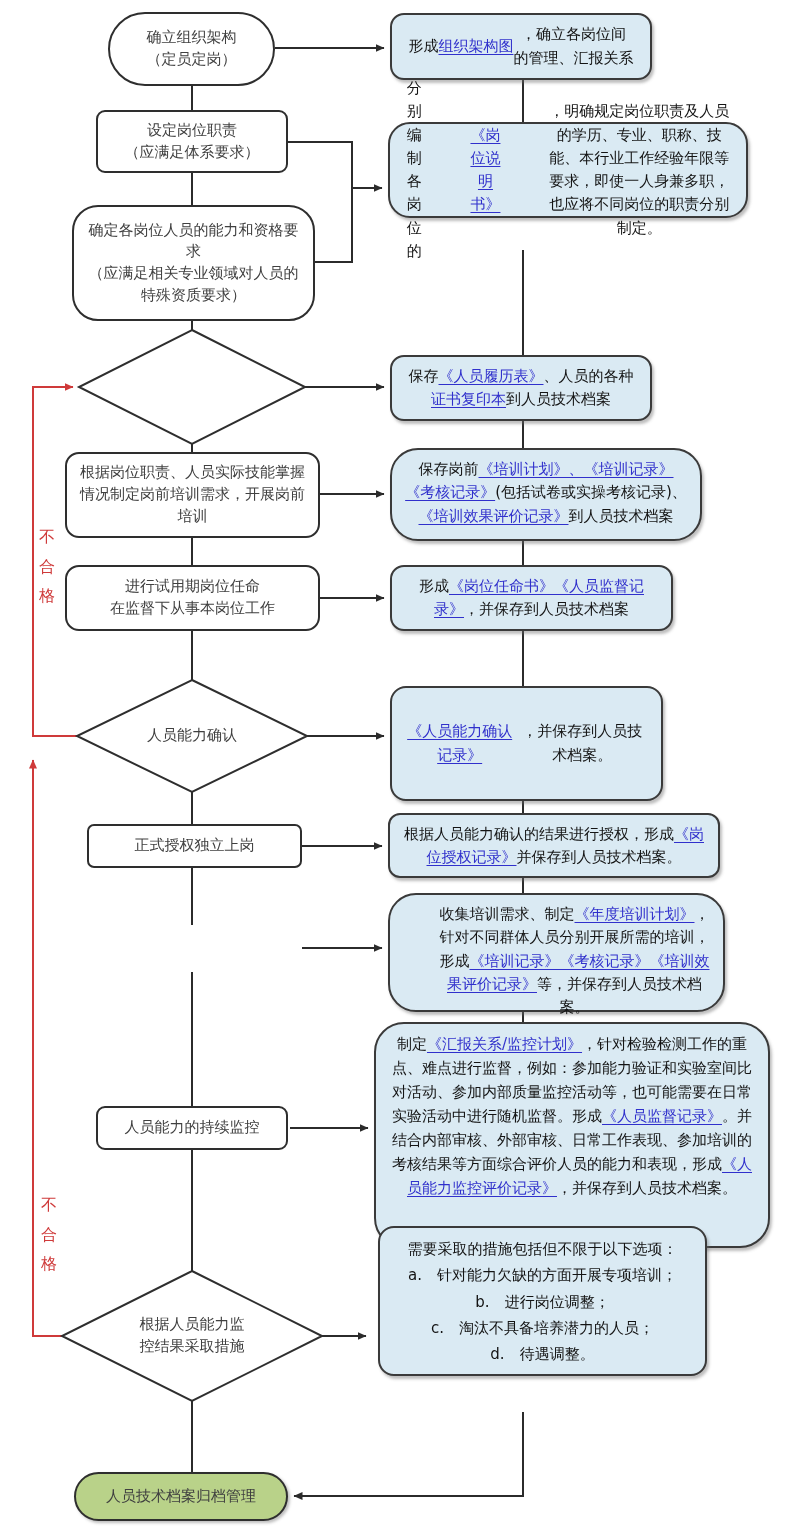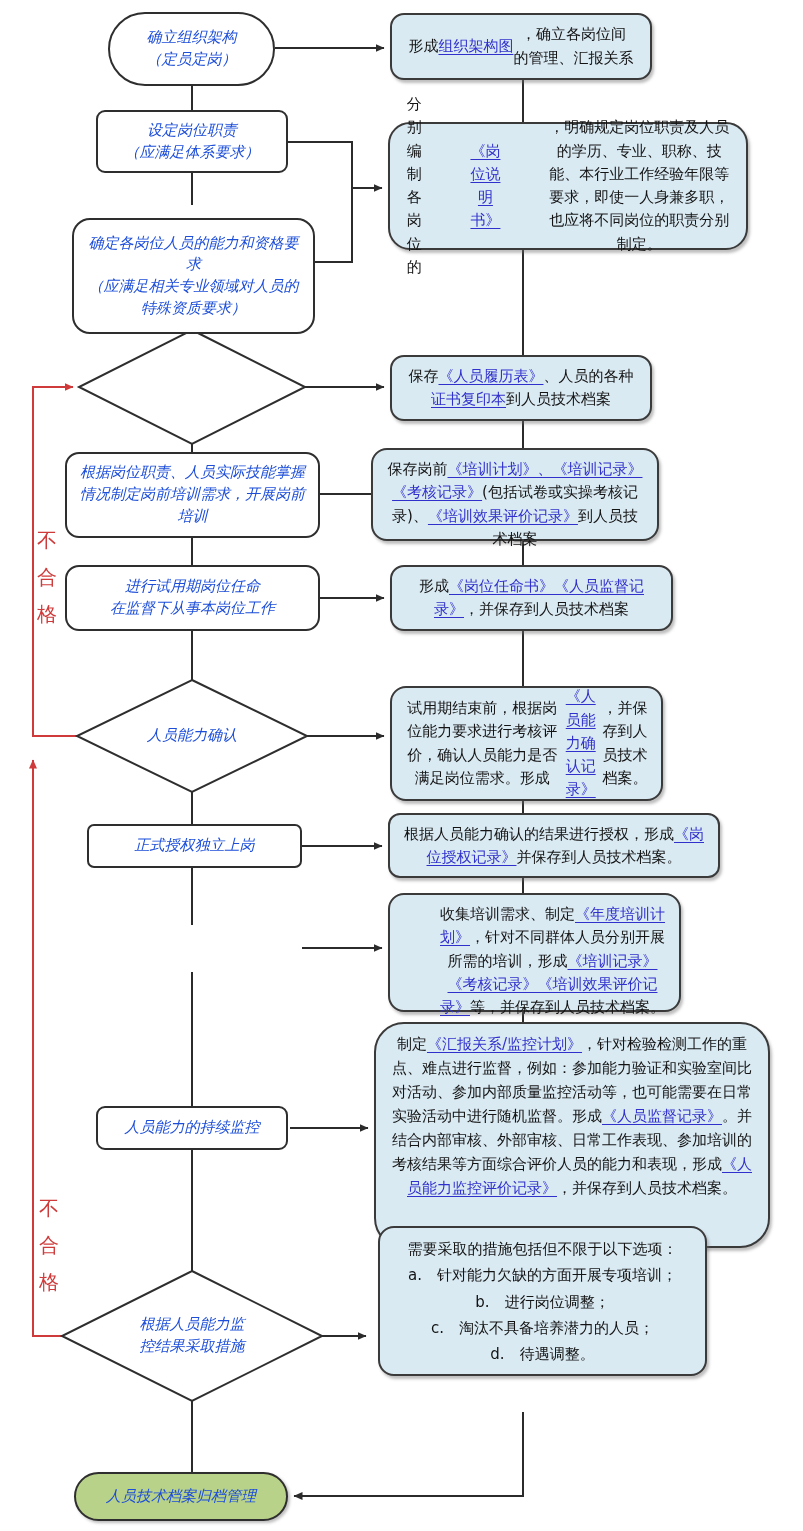--- a/index.html
+++ b/index.html
@@ -10,58 +10,58 @@
   *{margin:0;padding:0;box-sizing:border-box}
   body{background:#ffffff;font-family:"DejaVu Sans",sans-serif;}
   .canvas{position:relative;width:803px;height:1531px;background:#fff;overflow:hidden;}
   svg.wires{position:absolute;left:0;top:0;z-index:0;}
   .wire{stroke:var(--wire);stroke-width:2;fill:none;}
   .wire-red{stroke:var(--fail-red);stroke-width:2;fill:none;}
   .shape-diamond{fill:#ffffff;stroke:var(--shape-border);stroke-width:2;}
 
   .node{position:absolute;z-index:2;background:#fff;border:2px solid var(--shape-border);
         display:flex;align-items:center;justify-content:center;text-align:center;
-        font-size:15px;line-height:1.45;color:#1d4ed8;white-space:pre-line;padding:4px 8px;font-style:italic;}
+        font-size:15px;line-height:1.45;color:#404040;white-space:pre-line;padding:4px 8px;}
   .node.diamond-label{background:transparent;border:none;padding:0;}
   .node.end{background:var(--end-fill);box-shadow:2px 2px 3px rgba(110,110,110,.45);}
 
   .note{position:absolute;z-index:2;background:var(--note-fill);border:2px solid var(--note-border);
         font-size:15px;line-height:1.55;color:#141414;padding:8px 12px;white-space:pre-line;
         box-shadow:2px 3px 3px rgba(110,110,110,.45);text-align:center;}
   .note.center{display:flex;align-items:center;justify-content:center;text-align:center;}
   .doc-link{color:var(--link-blue);text-decoration:underline;text-underline-offset:3px;cursor:pointer;}
 
-  .fail{position:absolute;z-index:2;width:22px;color:var(--fail-red);font-size:20px;
+  .fail{position:absolute;z-index:2;width:22px;color:var(--fail-red);font-size:16px;
         line-height:1.85;word-break:break-all;text-align:center;}
 
   
   .n1{left:108px;top:12px;width:167px;height:74px;border-radius:37px;}
   .n2{left:96px;top:110px;width:192px;height:63px;border-radius:9px;}
-  .n3{left:72px;top:205px;width:243px;height:116px;border-radius:18px;margin-top:13px;}
+  .n3{left:72px;top:205px;width:243px;height:116px;border-radius:26px;}
   .d1{left:79px;top:330px;width:226px;height:114px;}
   .n5{left:65px;top:452px;width:255px;height:86px;border-radius:14px;}
   .n6{left:65px;top:565px;width:255px;height:66px;border-radius:14px;}
   .d2{left:77px;top:680px;width:230px;height:112px;}
   .n8{left:87px;top:824px;width:215px;height:44px;border-radius:7px;}
   .n9{left:83px;top:925px;width:219px;height:47px;border-radius:7px;}
   .n10{left:96px;top:1106px;width:192px;height:44px;border-radius:9px;}
   .d3{left:62px;top:1271px;width:260px;height:130px;}
   .n12{left:74px;top:1472px;width:214px;height:49px;border-radius:25px;}
   .fail1{left:36px;top:522px;}
   .fail2{left:38px;top:1190px;}
 
   
   .b1{left:390px;top:13px;width:262px;height:67px;border-radius:14px;}
-  .b2{left:388px;top:122px;width:360px;height:128px;border-radius:22px;gap:44px;}
+  .b2{left:388px;top:122px;width:360px;height:96px;border-radius:22px;gap:44px;}
   .b3{left:390px;top:355px;width:262px;height:66px;border-radius:14px;}
-  .b4{left:371px;top:448px;width:288px;height:93px;border-radius:16px;}
+  .b4{left:390px;top:448px;width:312px;height:93px;border-radius:28px;}
   .b5{left:390px;top:565px;width:283px;height:66px;border-radius:14px;}
   .b6{left:390px;top:686px;width:273px;height:115px;border-radius:16px;}
   .b7{left:388px;top:813px;width:332px;height:65px;border-radius:12px;}
-  .b8{left:388px;top:893px;width:293px;height:119px;border-radius:16px;padding-left:48px;}
+  .b8{left:388px;top:893px;width:337px;height:119px;border-radius:28px;padding-left:48px;}
   .b9{left:374px;top:1022px;width:396px;height:226px;border-radius:30px;line-height:1.6;}
   .b10{left:378px;top:1226px;width:329px;height:150px;border-radius:16px;line-height:1.75;}
 </style>
 </head>
 <body>
 
 <div class="canvas">
 
   <svg class="wires" width="803" height="1531" viewBox="0 0 803 1531">
     <defs>
@@ -119,21 +119,21 @@
 
   <div class="fail fail1">不合格</div>
   <div class="fail fail2">不合格</div>
 
   <div class="note center b1"><span>形成</span><span class="doc-link">组织架构图</span><span>，确立各岗位间
 的管理、汇报关系</span></div>
   <div class="note center b2"><span>分别编制各岗位的</span><span class="doc-link">《岗位说明书》</span><span>，明确规定岗位职责及人员的学历、专业、职称、技能、本行业工作经验年限等要求，即使一人身兼多职，也应将不同岗位的职责分别制定。</span></div>
   <div class="note b3"><span>保存</span><span class="doc-link">《人员履历表》</span><span>、人员的各种</span><span class="doc-link">证书复印本</span><span>到人员技术档案</span></div>
   <div class="note b4"><span>保存岗前</span><span class="doc-link">《培训计划》、《培训记录》《考核记录》</span><span>(包括试卷或实操考核记录)、</span><span class="doc-link">《培训效果评价记录》</span><span>到人员技术档案</span></div>
   <div class="note b5"><span>形成</span><span class="doc-link">《岗位任命书》《人员监督记录》</span><span>，并保存到人员技术档案</span></div>
-  <div class="note center b6"><span>试用期结束前，根据岗位能力要求进行考核评价，确认人员能力是否满足岗位需求。形成</span><span class="doc-link">《人员能力确认记录》</span><span>，并保存到人员技术档案。</span></div>
+  <div class="note center b6"><span class="doc-link">《人员能力确认记录》</span><span>，并保存到人员技术档案。</span></div>
   <div class="note b7"><span>根据人员能力确认的结果进行授权，形成</span><span class="doc-link">《岗位授权记录》</span><span>并保存到人员技术档案。</span></div>
   <div class="note b8"><span>收集培训需求、制定</span><span class="doc-link">《年度培训计划》</span><span>，针对不同群体人员分别开展所需的培训，形成</span><span class="doc-link">《培训记录》《考核记录》《培训效果评价记录》</span><span>等，并保存到人员技术档案。</span></div>
   <div class="note b9"><span>制定</span><span class="doc-link">《汇报关系/监控计划》</span><span>，针对检验检测工作的重点、难点进行监督，例如：参加能力验证和实验室间比对活动、参加内部质量监控活动等，也可能需要在日常实验活动中进行随机监督。形成</span><span class="doc-link">《人员监督记录》</span><span>。并结合内部审核、外部审核、日常工作表现、参加培训的考核结果等方面综合评价人员的能力和表现，形成</span><span class="doc-link">《人员能力监控评价记录》</span><span>，并保存到人员技术档案。</span></div>
   <div class="note b10"><span>需要采取的措施包括但不限于以下选项：
 a.　针对能力欠缺的方面开展专项培训；
 b.　进行岗位调整；
 c.　淘汰不具备培养潜力的人员；
 d.　待遇调整。</span></div>
 
 </div>

